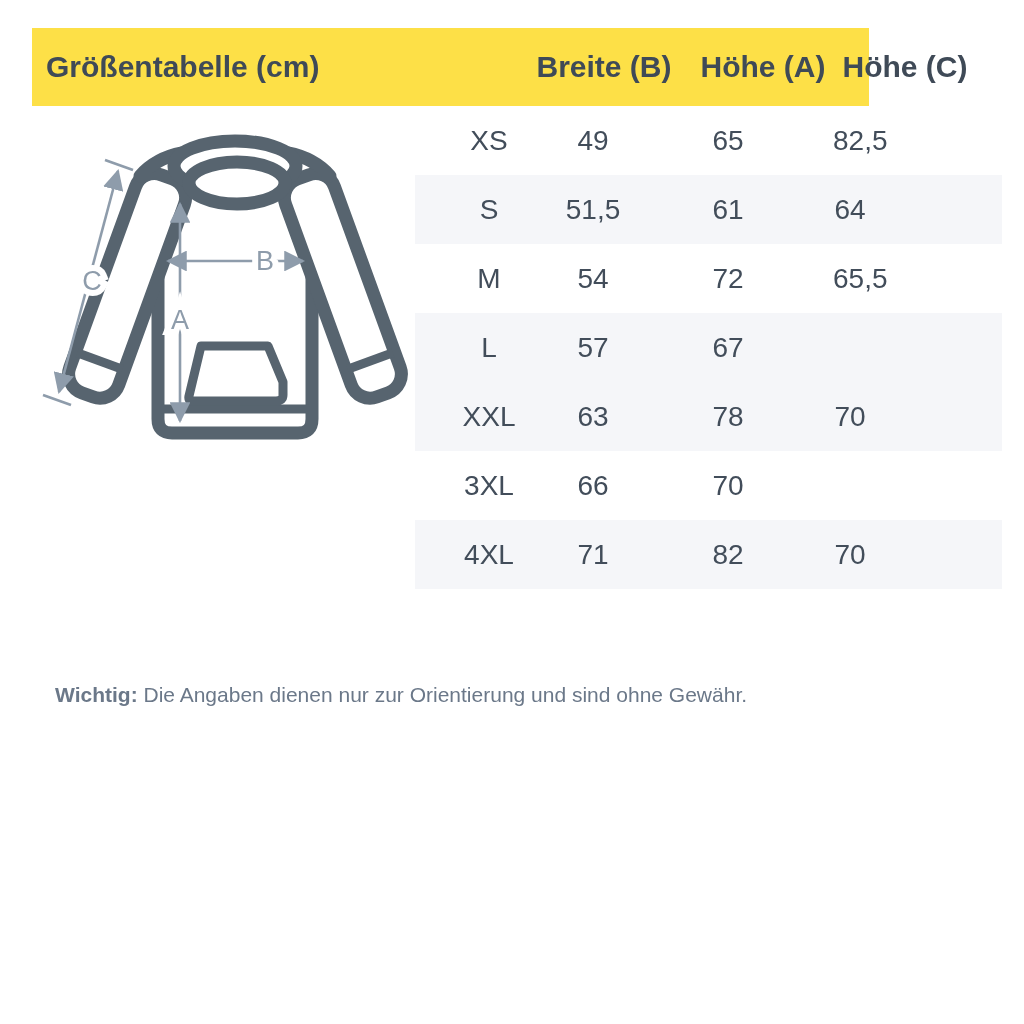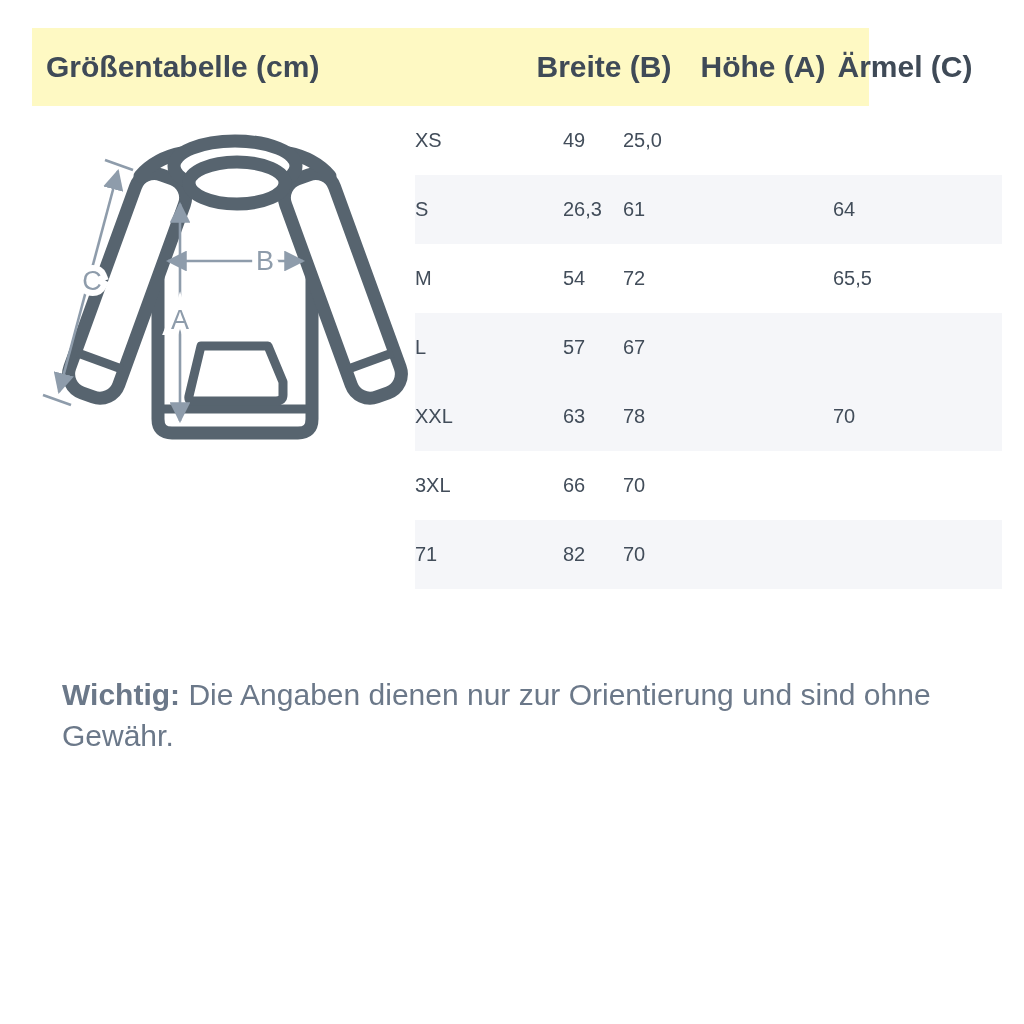--- a/index.html
+++ b/index.html
@@ -3,63 +3,63 @@
 <meta charset="utf-8">
 <style>
   html,body{margin:0;padding:0;background:#ffffff;}
   .page{
     position:relative;width:1024px;height:1024px;background:#ffffff;overflow:hidden;
     font-family:"Liberation Sans","DejaVu Sans",sans-serif;color:#424d5a;
   }
   
   .band{
     position:absolute;left:32px;top:28px;width:837px;height:78px;
-    background:#fef9c3;display:flex;align-items:center;
+    background:#fde047;display:flex;align-items:center;
   }
   .band .title{
     padding-left:14px;font-size:30px;font-weight:bold;color:#3f4a57;white-space:nowrap;
   }
   .hcol{
     position:absolute;top:50%;transform:translate(-50%,-50%);
     font-size:30px;font-weight:bold;color:#3f4a57;white-space:nowrap;
   }
   
   .table{position:absolute;left:415px;top:106px;width:587px;}
   .row{
     display:grid;grid-template-columns:148px 60px 210px 34px;
     height:69px;align-items:center;
   }
   .row.alt{background:#f5f6f9;}
   .cell{
-    text-align:left;font-size:20px;color:#424d5a;white-space:nowrap;line-height:69px;
+    text-align:center;font-size:28px;color:#424d5a;white-space:nowrap;line-height:69px;
   }
   
   .hoodie{position:absolute;left:40px;top:130px;width:370px;height:320px;}
   .hoodie text{
     font-family:"Liberation Sans","DejaVu Sans",sans-serif;
     font-size:27px;fill:#8e9cab;stroke:#ffffff;stroke-width:12px;
     paint-order:stroke;text-anchor:middle;
   }
   
   .note{
-    position:absolute;left:62px;top:674px;width:930px;
-    font-size:30px;line-height:41px;color:#6b7889;
+    position:absolute;left:55px;top:674px;width:930px;
+    font-size:21px;line-height:41px;color:#6b7889;
   }
   .note b{font-weight:bold;color:#6b7889;}
 </style>
 </head>
 <body>
 
 <div class="page">
 
   <div class="band">
     <div class="title">Größentabelle (cm)</div>
     <div class="hcol" style="left:731px">Höhe (A)</div>
     <div class="hcol" style="left:572px">Breite (B)</div>
-    <div class="hcol" style="left:873px">Ärmel (C)</div>
+    <div class="hcol" style="left:873px">Höhe (C)</div>
   </div>
 
   <svg class="hoodie" viewBox="0 0 370 320" aria-hidden="true">
     <defs>
       <marker id="arr" viewBox="0 0 10 10" refX="9" refY="5" markerWidth="8" markerHeight="8" orient="auto-start-reverse">
         <path d="M0,0 L10,5 L0,10 z" fill="#8e9cab"></path>
       </marker>
     </defs>
 
     <path d="M118,50 L118,289 Q118,303 132,303 L258,303 Q272,303 272,289 L272,50" fill="#ffffff" stroke="#57646f" stroke-width="13" stroke-linecap="round"></path>
@@ -93,25 +93,26 @@
     </g>
     <text x="140" y="199">A</text>
     <text x="225" y="140">B</text>
     <text x="52" y="160">C</text>
   </svg>
 
   <div class="table">
     <div class="row">
       <div class="cell">XS</div>
       <div class="cell">49</div>
-      <div class="cell">25,0</div>
+      <div class="cell">65</div>
+      <div class="cell">82,5</div>
     </div>
     <div class="row alt">
       <div class="cell">S</div>
-      <div class="cell">26,3</div>
+      <div class="cell">51,5</div>
       <div class="cell">61</div>
       <div class="cell">64</div>
     </div>
     <div class="row">
       <div class="cell">M</div>
       <div class="cell">54</div>
       <div class="cell">72</div>
       <div class="cell">65,5</div>
     </div>
     <div class="row alt">
@@ -124,20 +125,21 @@
       <div class="cell">63</div>
       <div class="cell">78</div>
       <div class="cell">70</div>
     </div>
     <div class="row">
       <div class="cell">3XL</div>
       <div class="cell">66</div>
       <div class="cell">70</div>
     </div>
     <div class="row alt">
+      <div class="cell">4XL</div>
       <div class="cell">71</div>
       <div class="cell">82</div>
       <div class="cell">70</div>
     </div>
   </div>
 
   <div class="note">
     <div><b>Wichtig:</b> <span>Die Angaben dienen nur zur Orientierung und sind ohne Gewähr.</span></div>
   </div>
 

